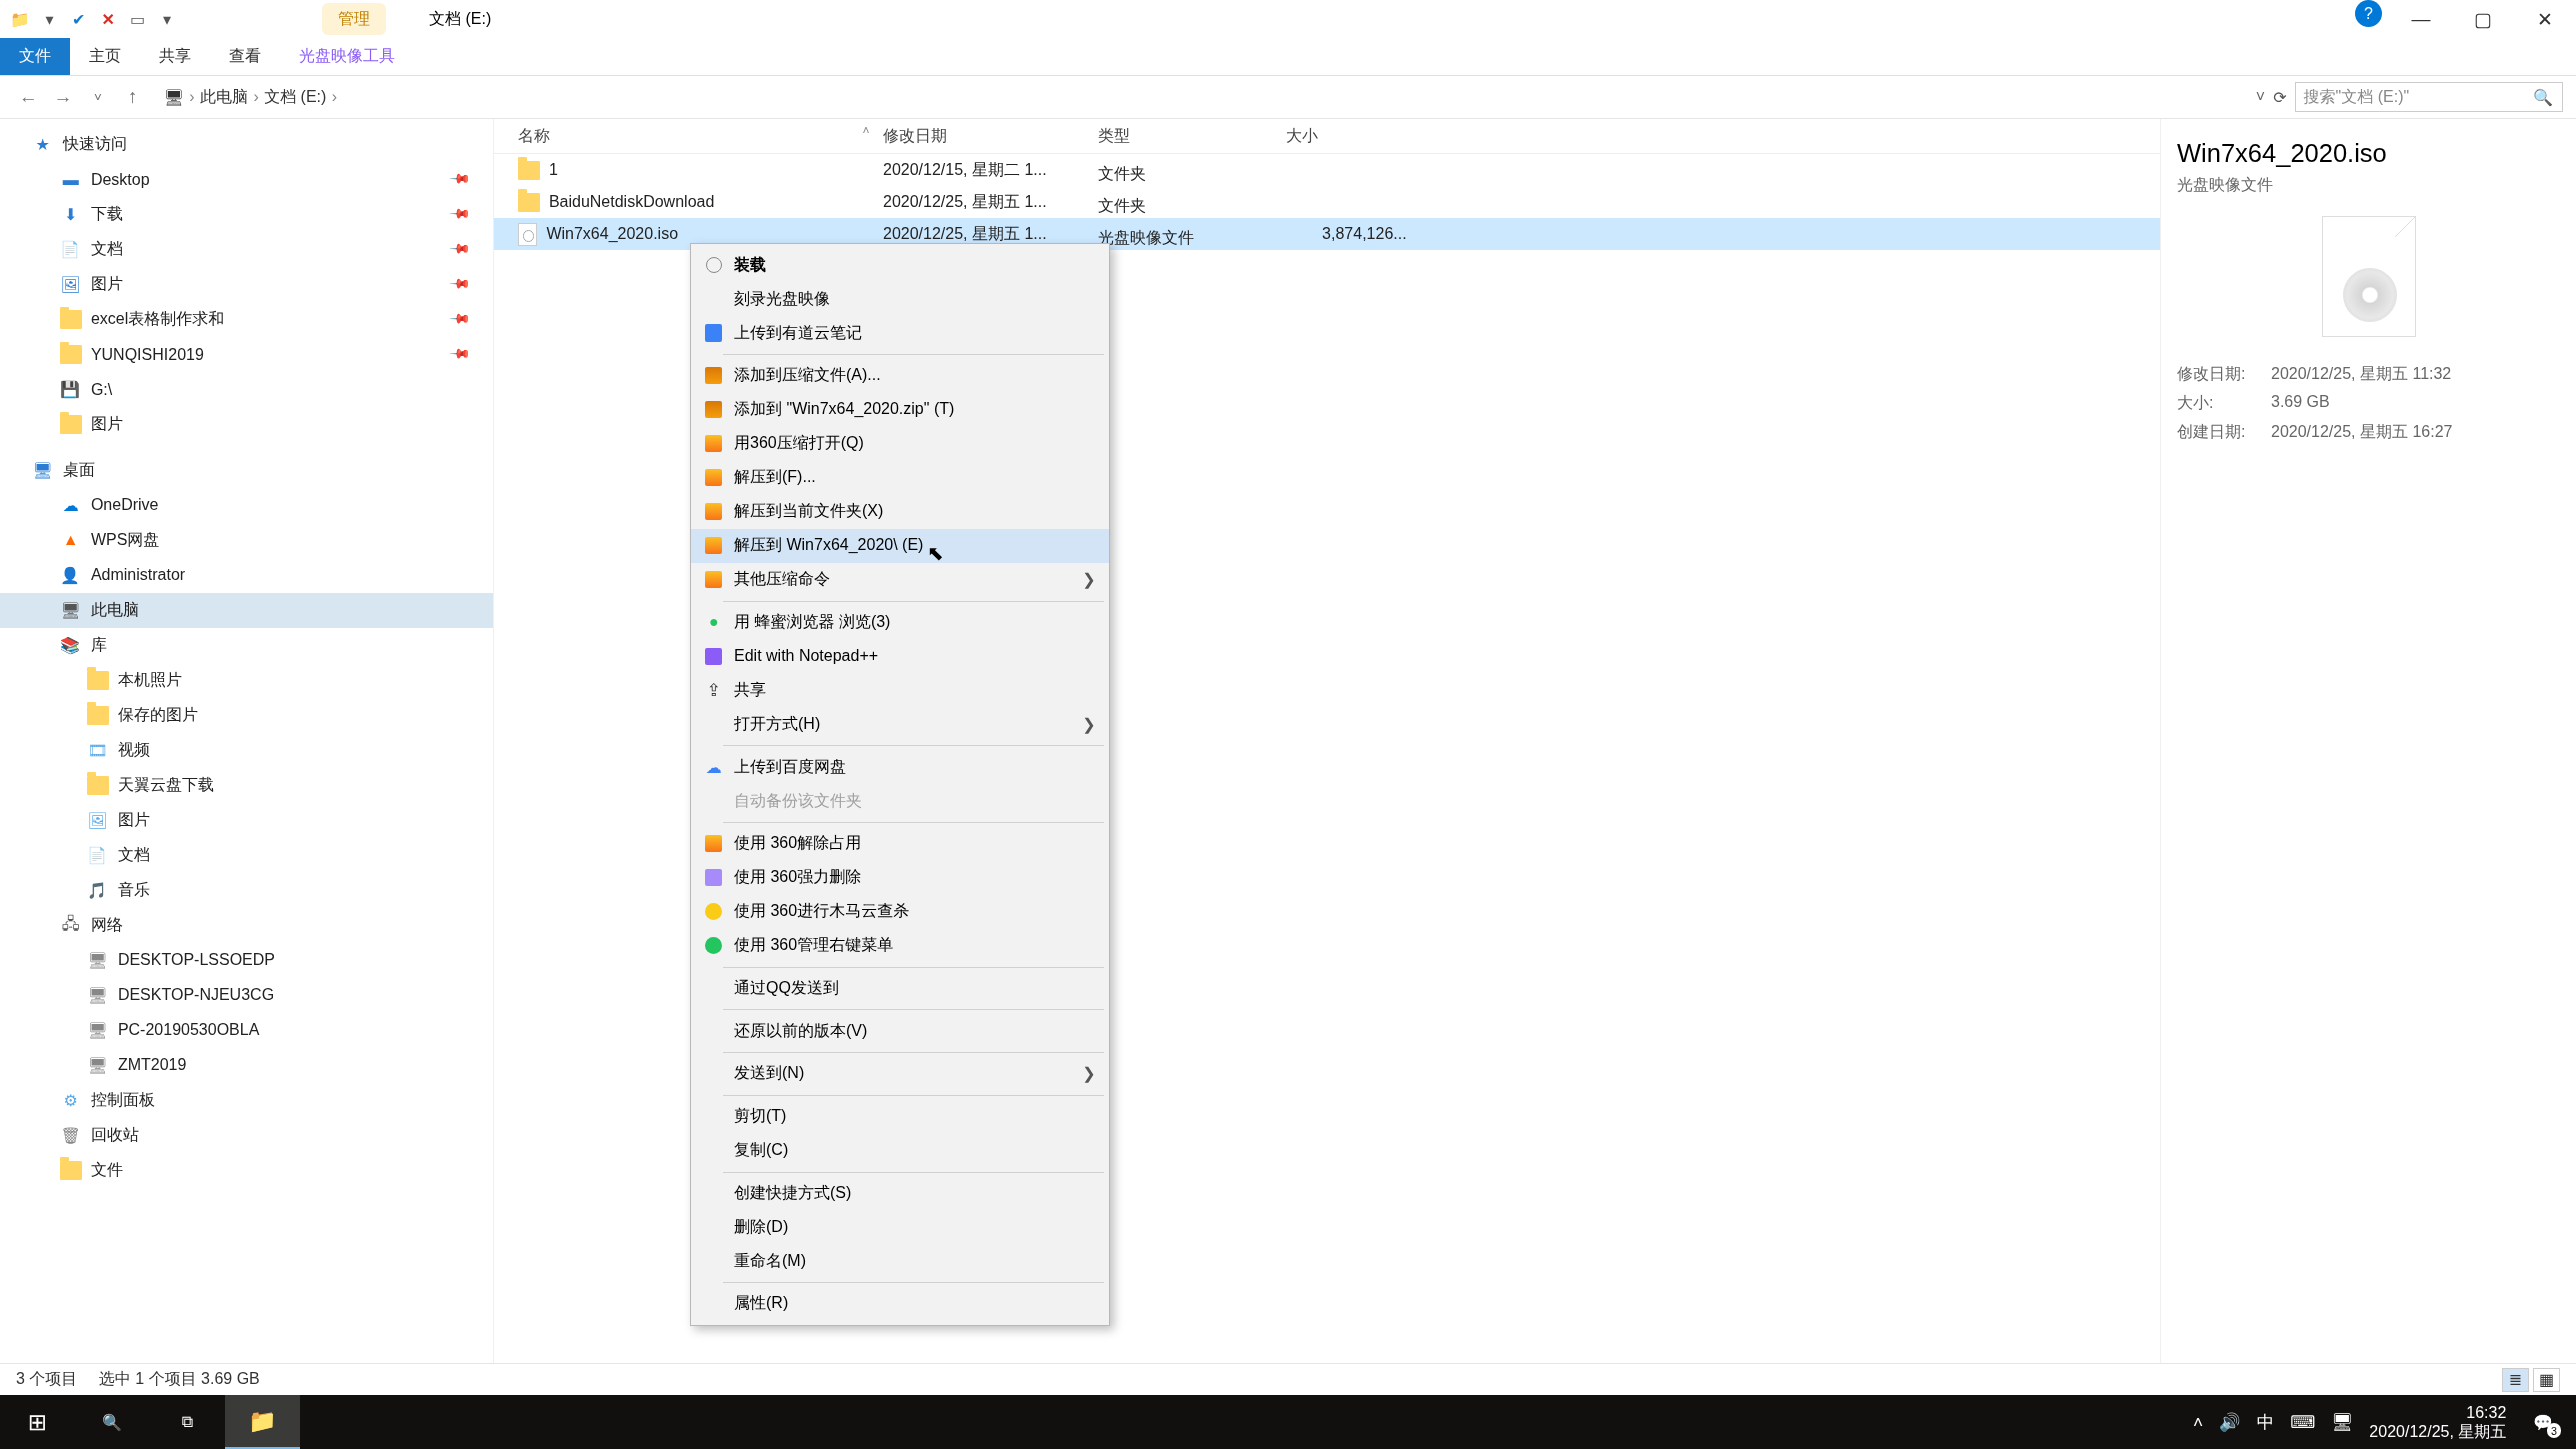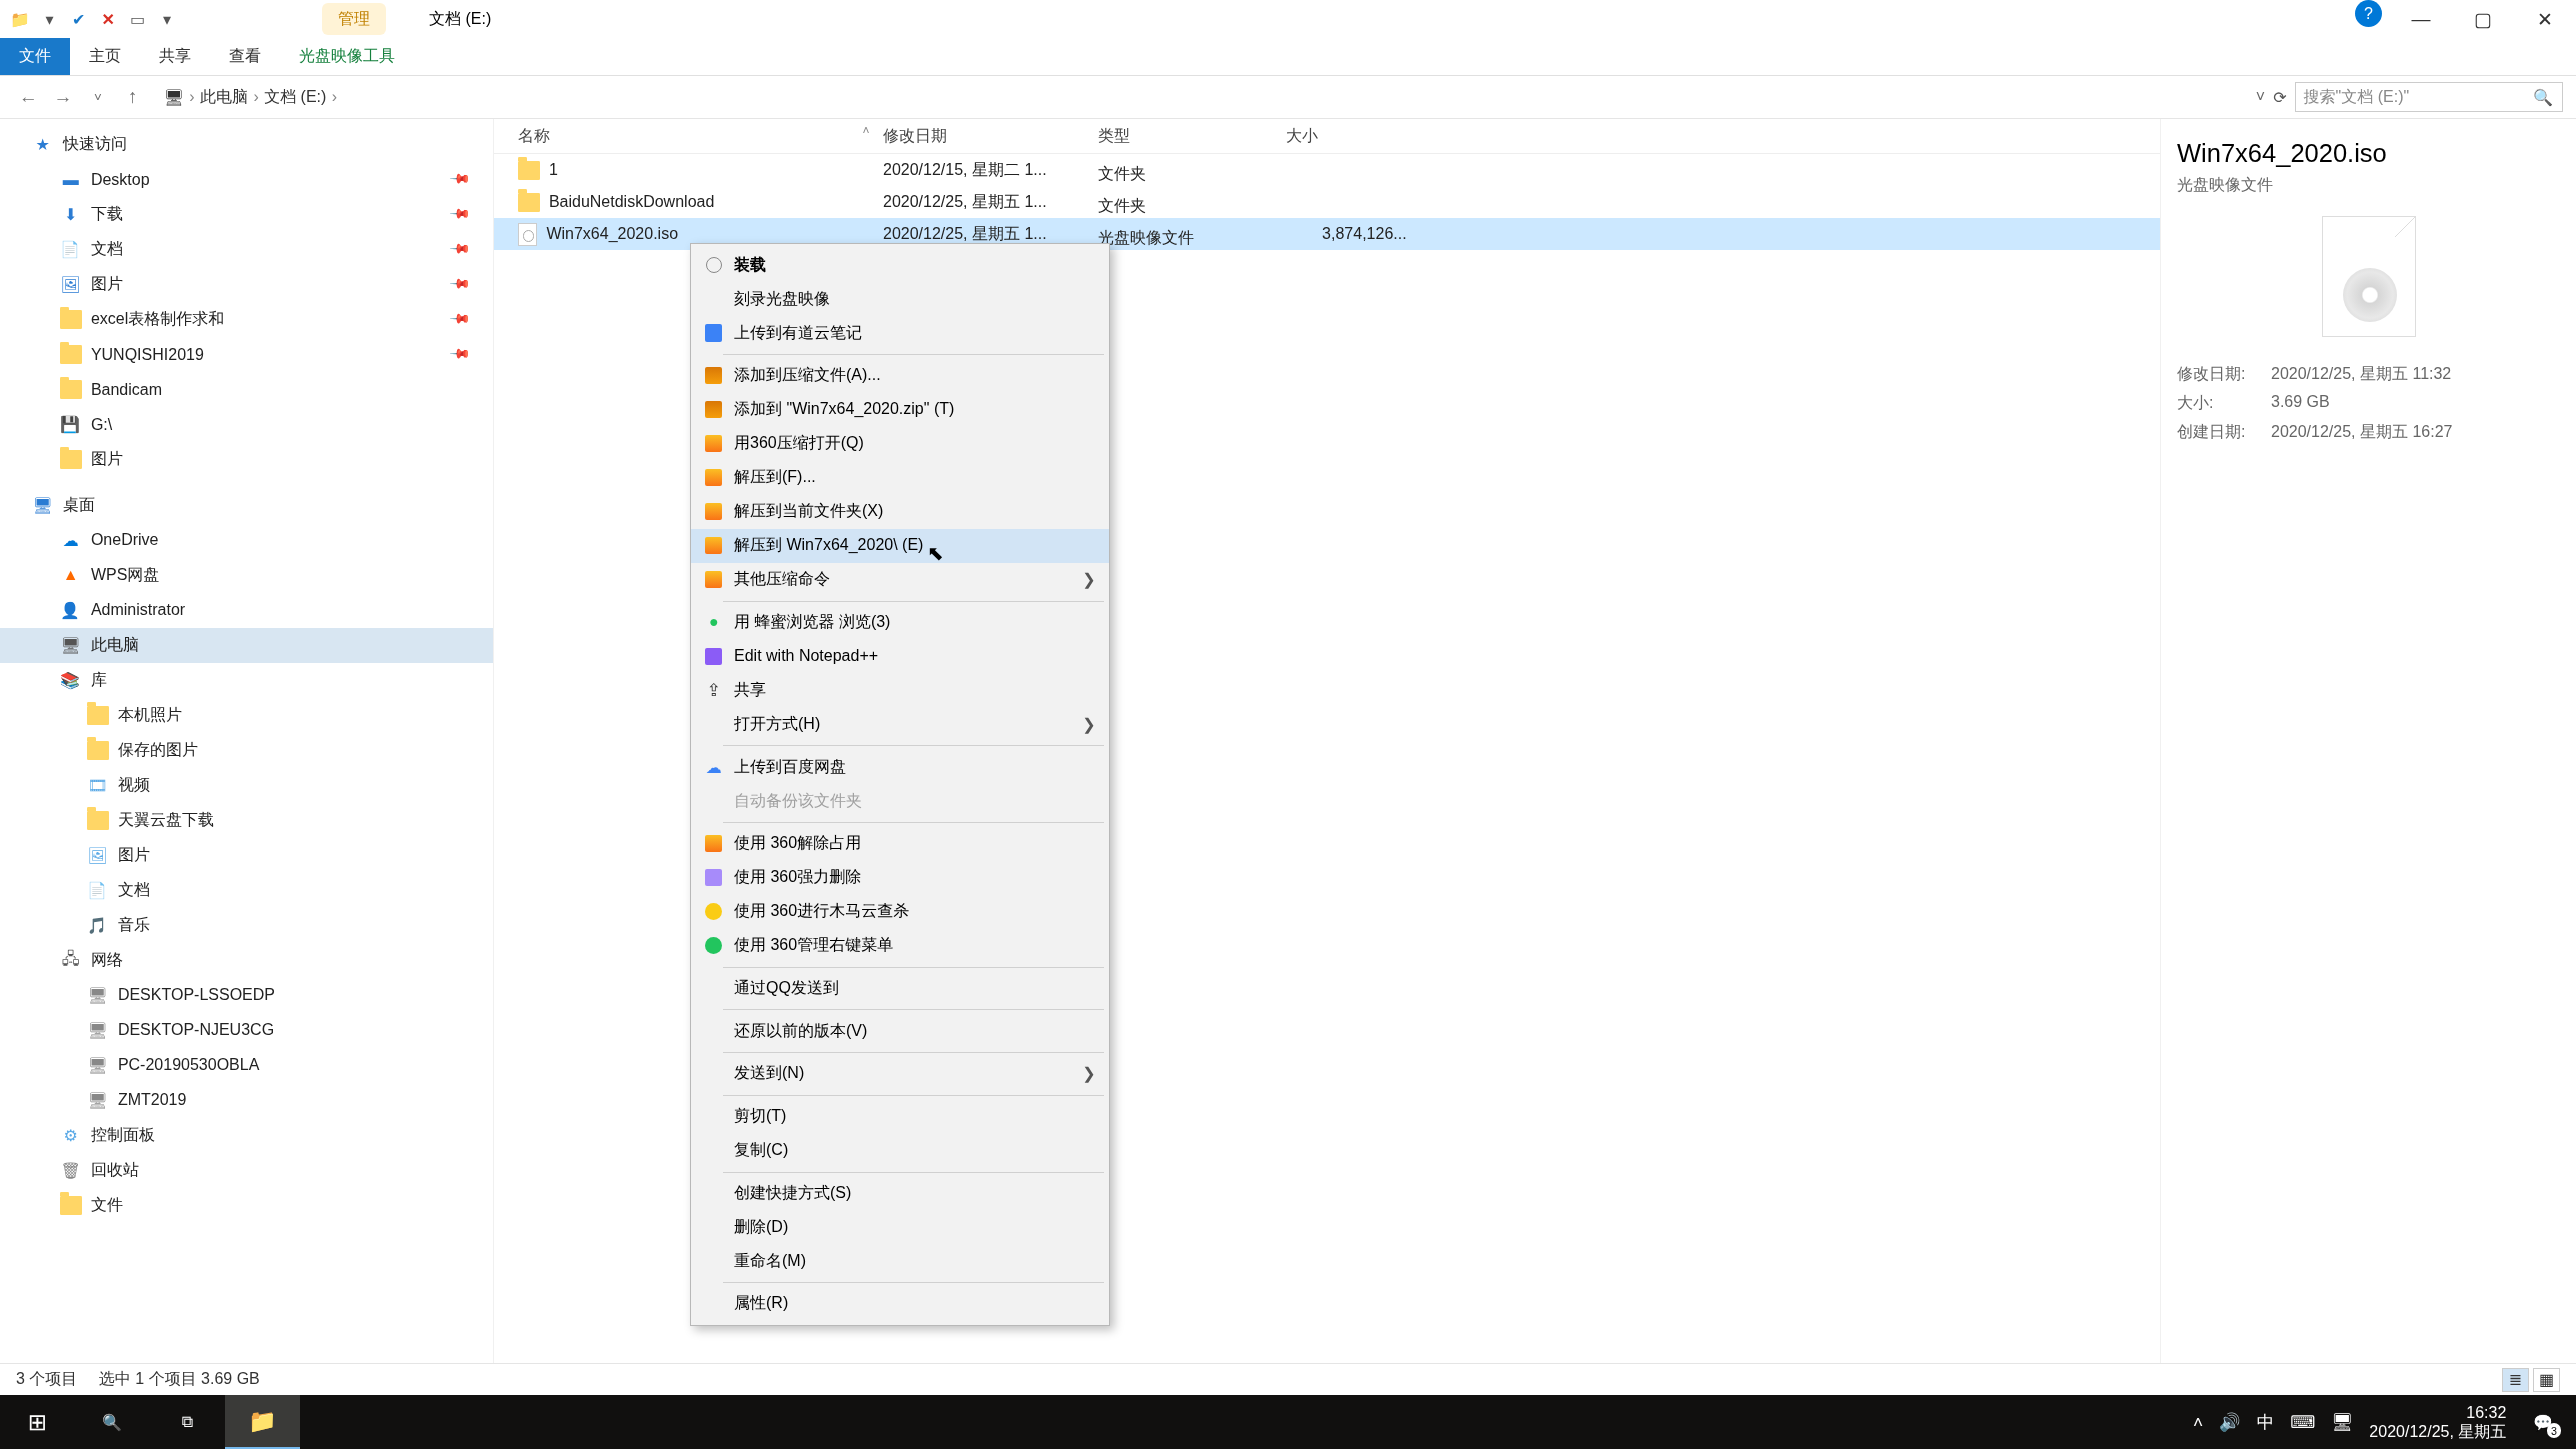--- a/index.html
+++ b/index.html
@@ -13,21 +13,21 @@
 .title-tab { padding: 5.4px 16px; }
 .title-tab.active { background: #fff3d6; color: #c08000; border-radius: 6px; }
 .win-controls { position: absolute; right: 0; display: flex; }
 .win-btn { width: 62px; height: 38px; display: flex; align-items: center; justify-content: center; font-size: 19px; color: #333; }
 .help-icon { width: 27px; height: 27px; border-radius: 50%; background: #0078d7; color: #fff; display: flex; align-items: center; justify-content: center; margin-right: 8px; }
 
 
 .ribbon { height: 38px; background: #ffffff; display: flex; align-items: stretch; border-bottom: 0.7px solid #e0e0e0; }
 .ribbon-tab { padding: 0 19px; display: flex; align-items: center; color: #333; }
 .ribbon-tab.file { background: #1979ca; color: #fff; }
-.ribbon-tab.tool { color: #15803d; }
+.ribbon-tab.tool { color: #8b5cf6; }
 
 
 .addrbar { height: 43px; background: #ffffff; display: flex; align-items: center; padding: 0 13.4px; gap: 5.4px; border-bottom: 0.7px solid #e5e5e5; }
 .nav-btn { width: 29.5px; height: 29.5px; display: flex; align-items: center; justify-content: center; color: #707070; font-size: 19px; }
 .breadcrumb { flex: 0 0 auto; display: flex; align-items: center; gap: 5.4px; color: #333; margin-left: 10.7px; }
 .breadcrumb-sep { color: #888; }
 .addr-spacer { flex: 1; }
 .addr-right { display: flex; align-items: center; gap: 8px; }
 .search-box { width: 268px; height: 29.5px; border: 0.7px solid #ccc; display: flex; align-items: center; padding: 0 8px; color: #888; }
 .search-icon { margin-left: auto; color: #555; }
@@ -204,26 +204,20 @@
         </span>
         <span>excel表格制作求和</span>
         <span class="pin-icon">📌</span>
       </div>
     <div class="tree-item indent1">
         <span class="tree-icon">
           <span class="folder-icon"></span>
         </span>
         <span>YUNQISHI2019</span>
         <span class="pin-icon">📌</span>
-      </div>
-    <div class="tree-item indent1">
-        <span class="tree-icon">
-          <span class="folder-icon"></span>
-        </span>
-        <span>Bandicam</span>
       </div>
     <div class="tree-item indent1">
         <span class="tree-icon" style="color:#888;">💾</span>
         <span>G:\</span>
       </div>
     <div class="tree-item indent1">
         <span class="tree-icon">
           <span class="folder-icon"></span>
         </span>
         <span>图片</span>

